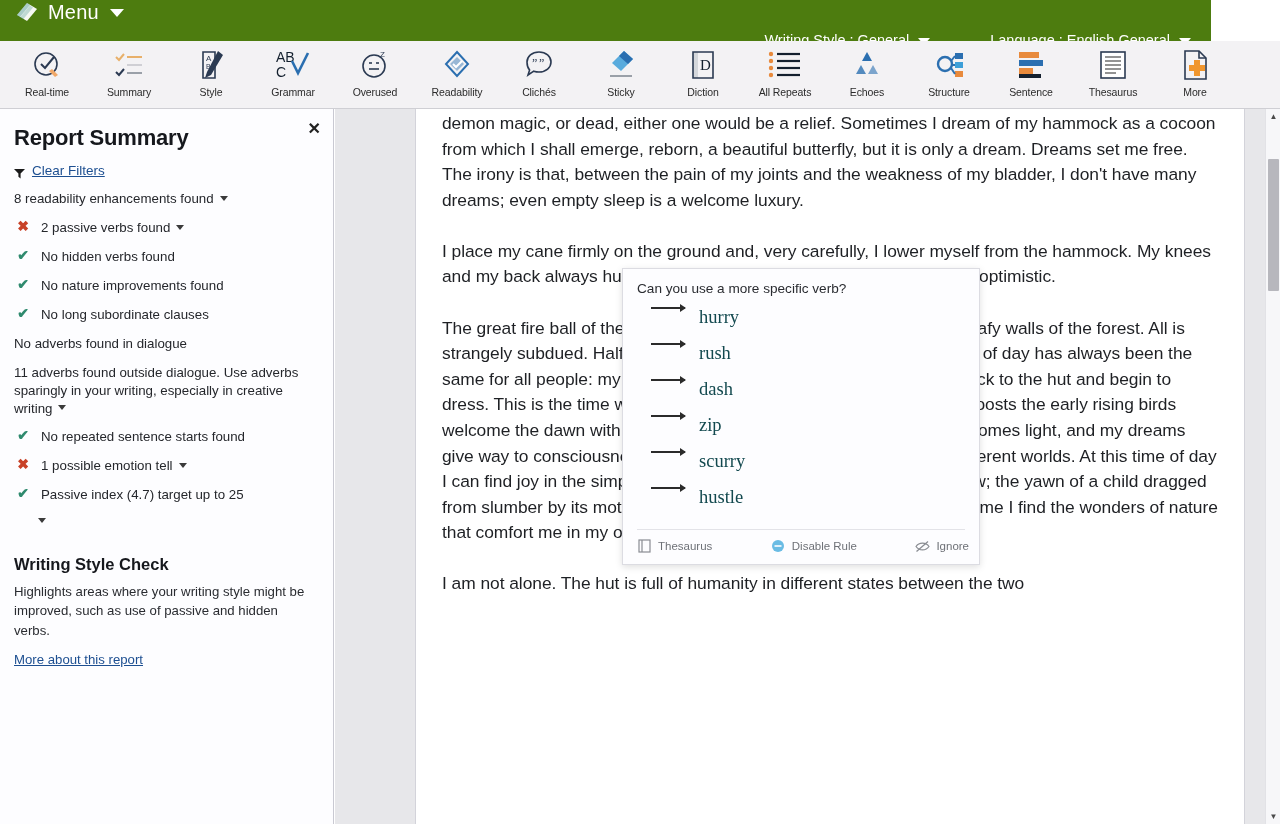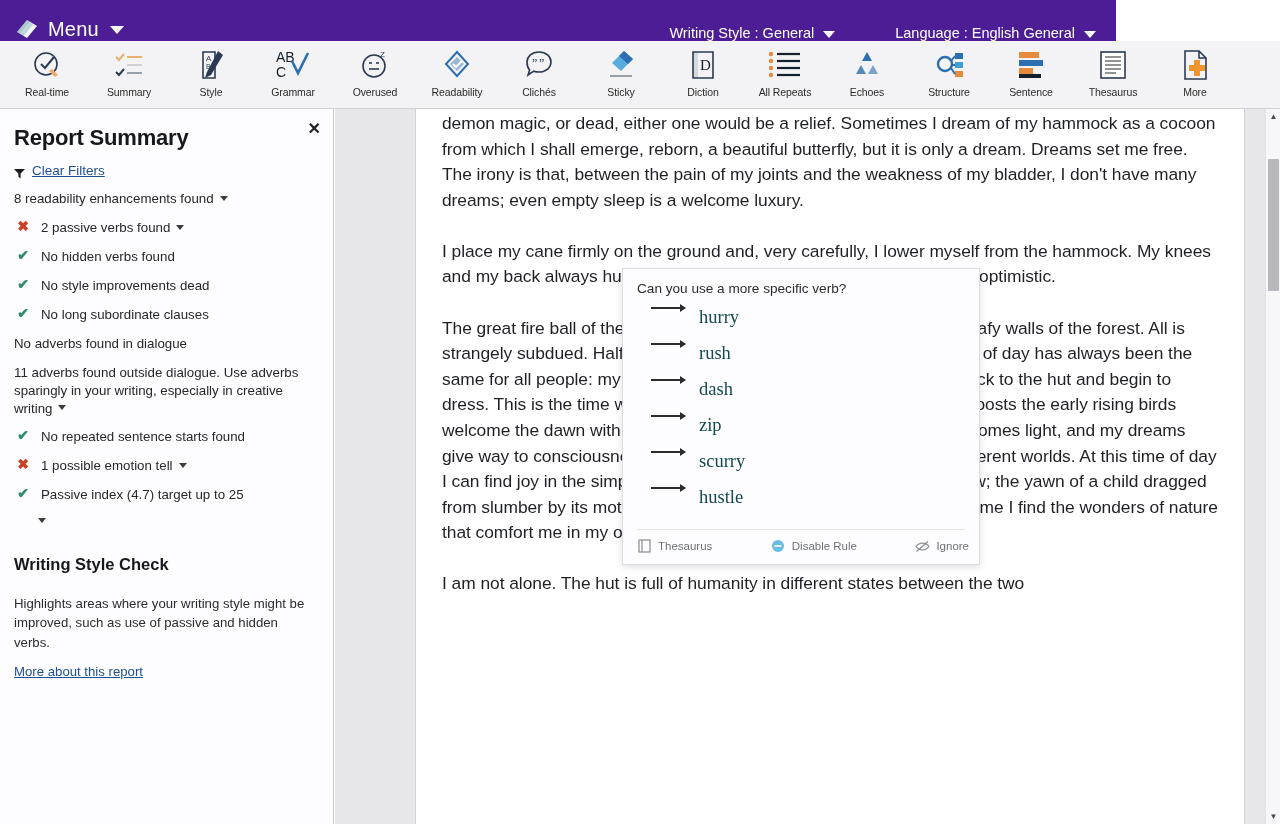--- a/index.html
+++ b/index.html
@@ -6,23 +6,23 @@
   html, body {
     width: 1280px; height: 824px;
     overflow: hidden;
     font-family: "Liberation Sans", sans-serif;
     background: #ffffff;
   }
 
   
   .topbar {
     position: absolute; left: 0; top: 0;
-    width: 1116px; height: 41px;
-    background: #4c1d95;
-    display: flex; align-items: flex-end;
+    width: 1211px; height: 41px;
+    background: #4d7c0f;
+    display: flex; align-items: flex-start;
     color: #ffffff;
   }
   .menu-group {
     display: flex; align-items: center; gap: 8px;
     margin-left: 14px;
   }
   .logo-icon {
     width: 26px; height: 24px;
     position: relative;
   }
@@ -131,21 +131,21 @@
     border-top: 5px solid #3b3b3b;
     margin-left: 6px; margin-bottom: 2px;
     vertical-align: middle;
     cursor: pointer;
   }
   .chev-row {
     margin: -4px 0 10px 18px;
   }
   .sect-title {
     font-size: 16.5px; font-weight: bold; color: #16181d;
-    margin-top: 26px; margin-bottom: 20px;
+    margin-top: 26px; margin-bottom: 8px;
   }
   .sect-body {
     font-size: 13.2px; color: #2a2c31; line-height: 1.45;
     margin-bottom: 12px;
   }
   .sect-link {
     font-size: 13.2px; color: #1d4f91; text-decoration: underline;
     cursor: pointer;
   }
 
@@ -469,21 +469,21 @@
       <div class="row">
         <span class="mk bad">✖</span>
         <span class="txt"><span>2 passive verbs found</span><span class="chev"></span></span>
       </div>
       <div class="row">
         <span class="mk ok">✔</span>
         <span class="txt"><span>No hidden verbs found</span></span>
       </div>
       <div class="row">
         <span class="mk ok">✔</span>
-        <span class="txt"><span>No style improvements dead</span></span>
+        <span class="txt"><span>No nature improvements found</span></span>
       </div>
       <div class="row">
         <span class="mk ok">✔</span>
         <span class="txt"><span>No long subordinate clauses</span></span>
       </div>
       <div class="row plain">
         <span class="txt"><span>No adverbs found in dialogue</span></span>
       </div>
       <div class="row plain">
         <span class="txt"><span>11 adverbs found outside dialogue. Use adverbs sparingly in your writing, especially in creative writing</span><span class="chev"></span></span>

